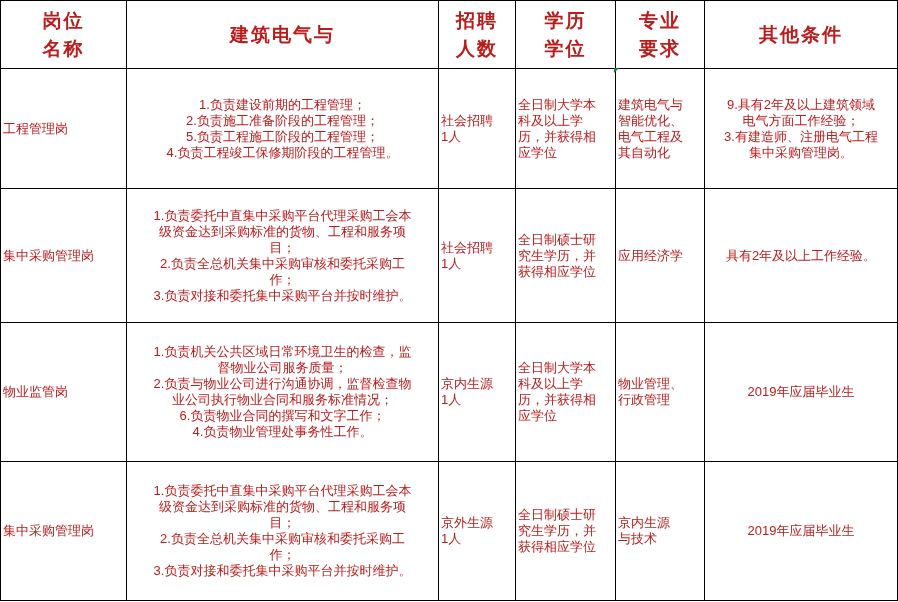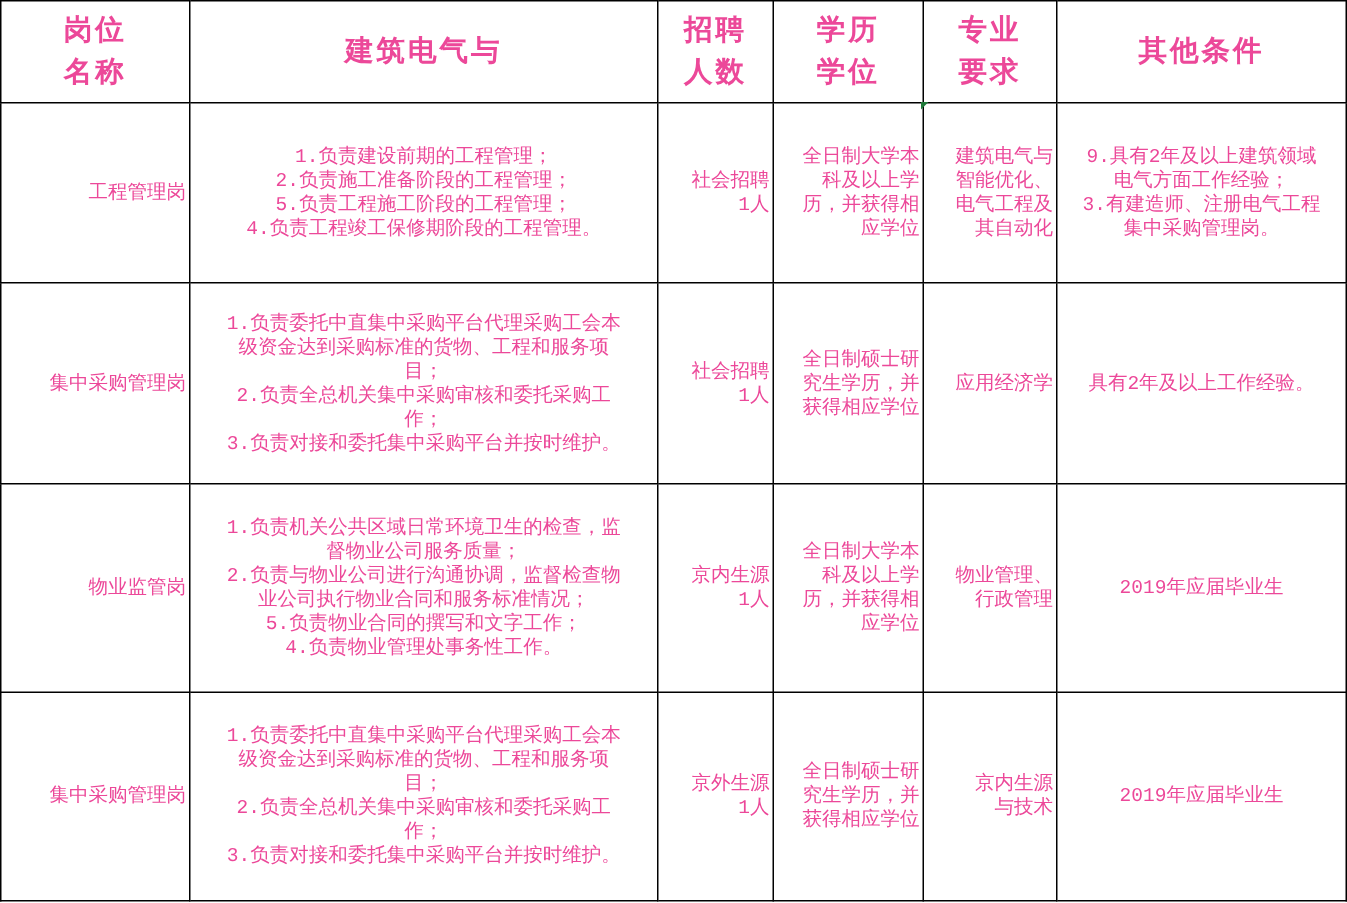--- a/index.html
+++ b/index.html
@@ -2,39 +2,39 @@
 <html><head>
   <meta charset="utf-8">
   <style>
     html, body { margin: 0; padding: 0; background: #ffffff; }
     body { width: 898px; height: 602px; overflow: hidden; }
     table {
       border-collapse: collapse;
       table-layout: fixed;
       width: 897px;
       position: absolute; left: 0; top: 0;
-      font-family: Liberation Mono, monospace;
-      color: #ec4899;
+      font-family: Liberation Sans, sans-serif;
+      color: #b91c1c;
     }
     td, th {
       border: 1.5px solid #000;
       padding: 0 2px;
       vertical-align: middle;
       overflow: hidden;
     }
     th {
       font-weight: bold;
       font-size: 19px;
       line-height: 28px;
       text-align: center;
       letter-spacing: 2px;
     }
     th .hl { display: block; }
     td { font-size: 13px; line-height: 16px; }
-    td.center { text-align: right; }
+    td.center { text-align: left; }
     td.left { text-align: center; }
     td .line { display: block; }
     tr.header { height: 68px; }
     tr.r1 { height: 120px; }
     tr.r2 { height: 134px; }
     tr.r3 { height: 139px; }
     tr.r4 { height: 139px; }
     .corner-mark {
       position: absolute; left: 614px; top: 68px;
       width: 0; height: 0;
@@ -141,21 +141,21 @@
       </td>
     </tr>
 
     <tr class="r3">
       <td class="center">物业监管岗</td>
       <td class="left">
         <span class="line">1.负责机关公共区域日常环境卫生的检查，监</span>
         <span class="line">督物业公司服务质量；</span>
         <span class="line">2.负责与物业公司进行沟通协调，监督检查物</span>
         <span class="line">业公司执行物业合同和服务标准情况；</span>
-        <span class="line">5.负责物业合同的撰写和文字工作；</span>
+        <span class="line">6.负责物业合同的撰写和文字工作；</span>
         <span class="line">4.负责物业管理处事务性工作。</span>
       </td>
       <td class="center">
         <span class="line">京内生源</span>
         <span class="line">1人</span>
       </td>
       <td class="center">
         <span class="line">全日制大学本</span>
         <span class="line">科及以上学</span>
         <span class="line">历，并获得相</span>

